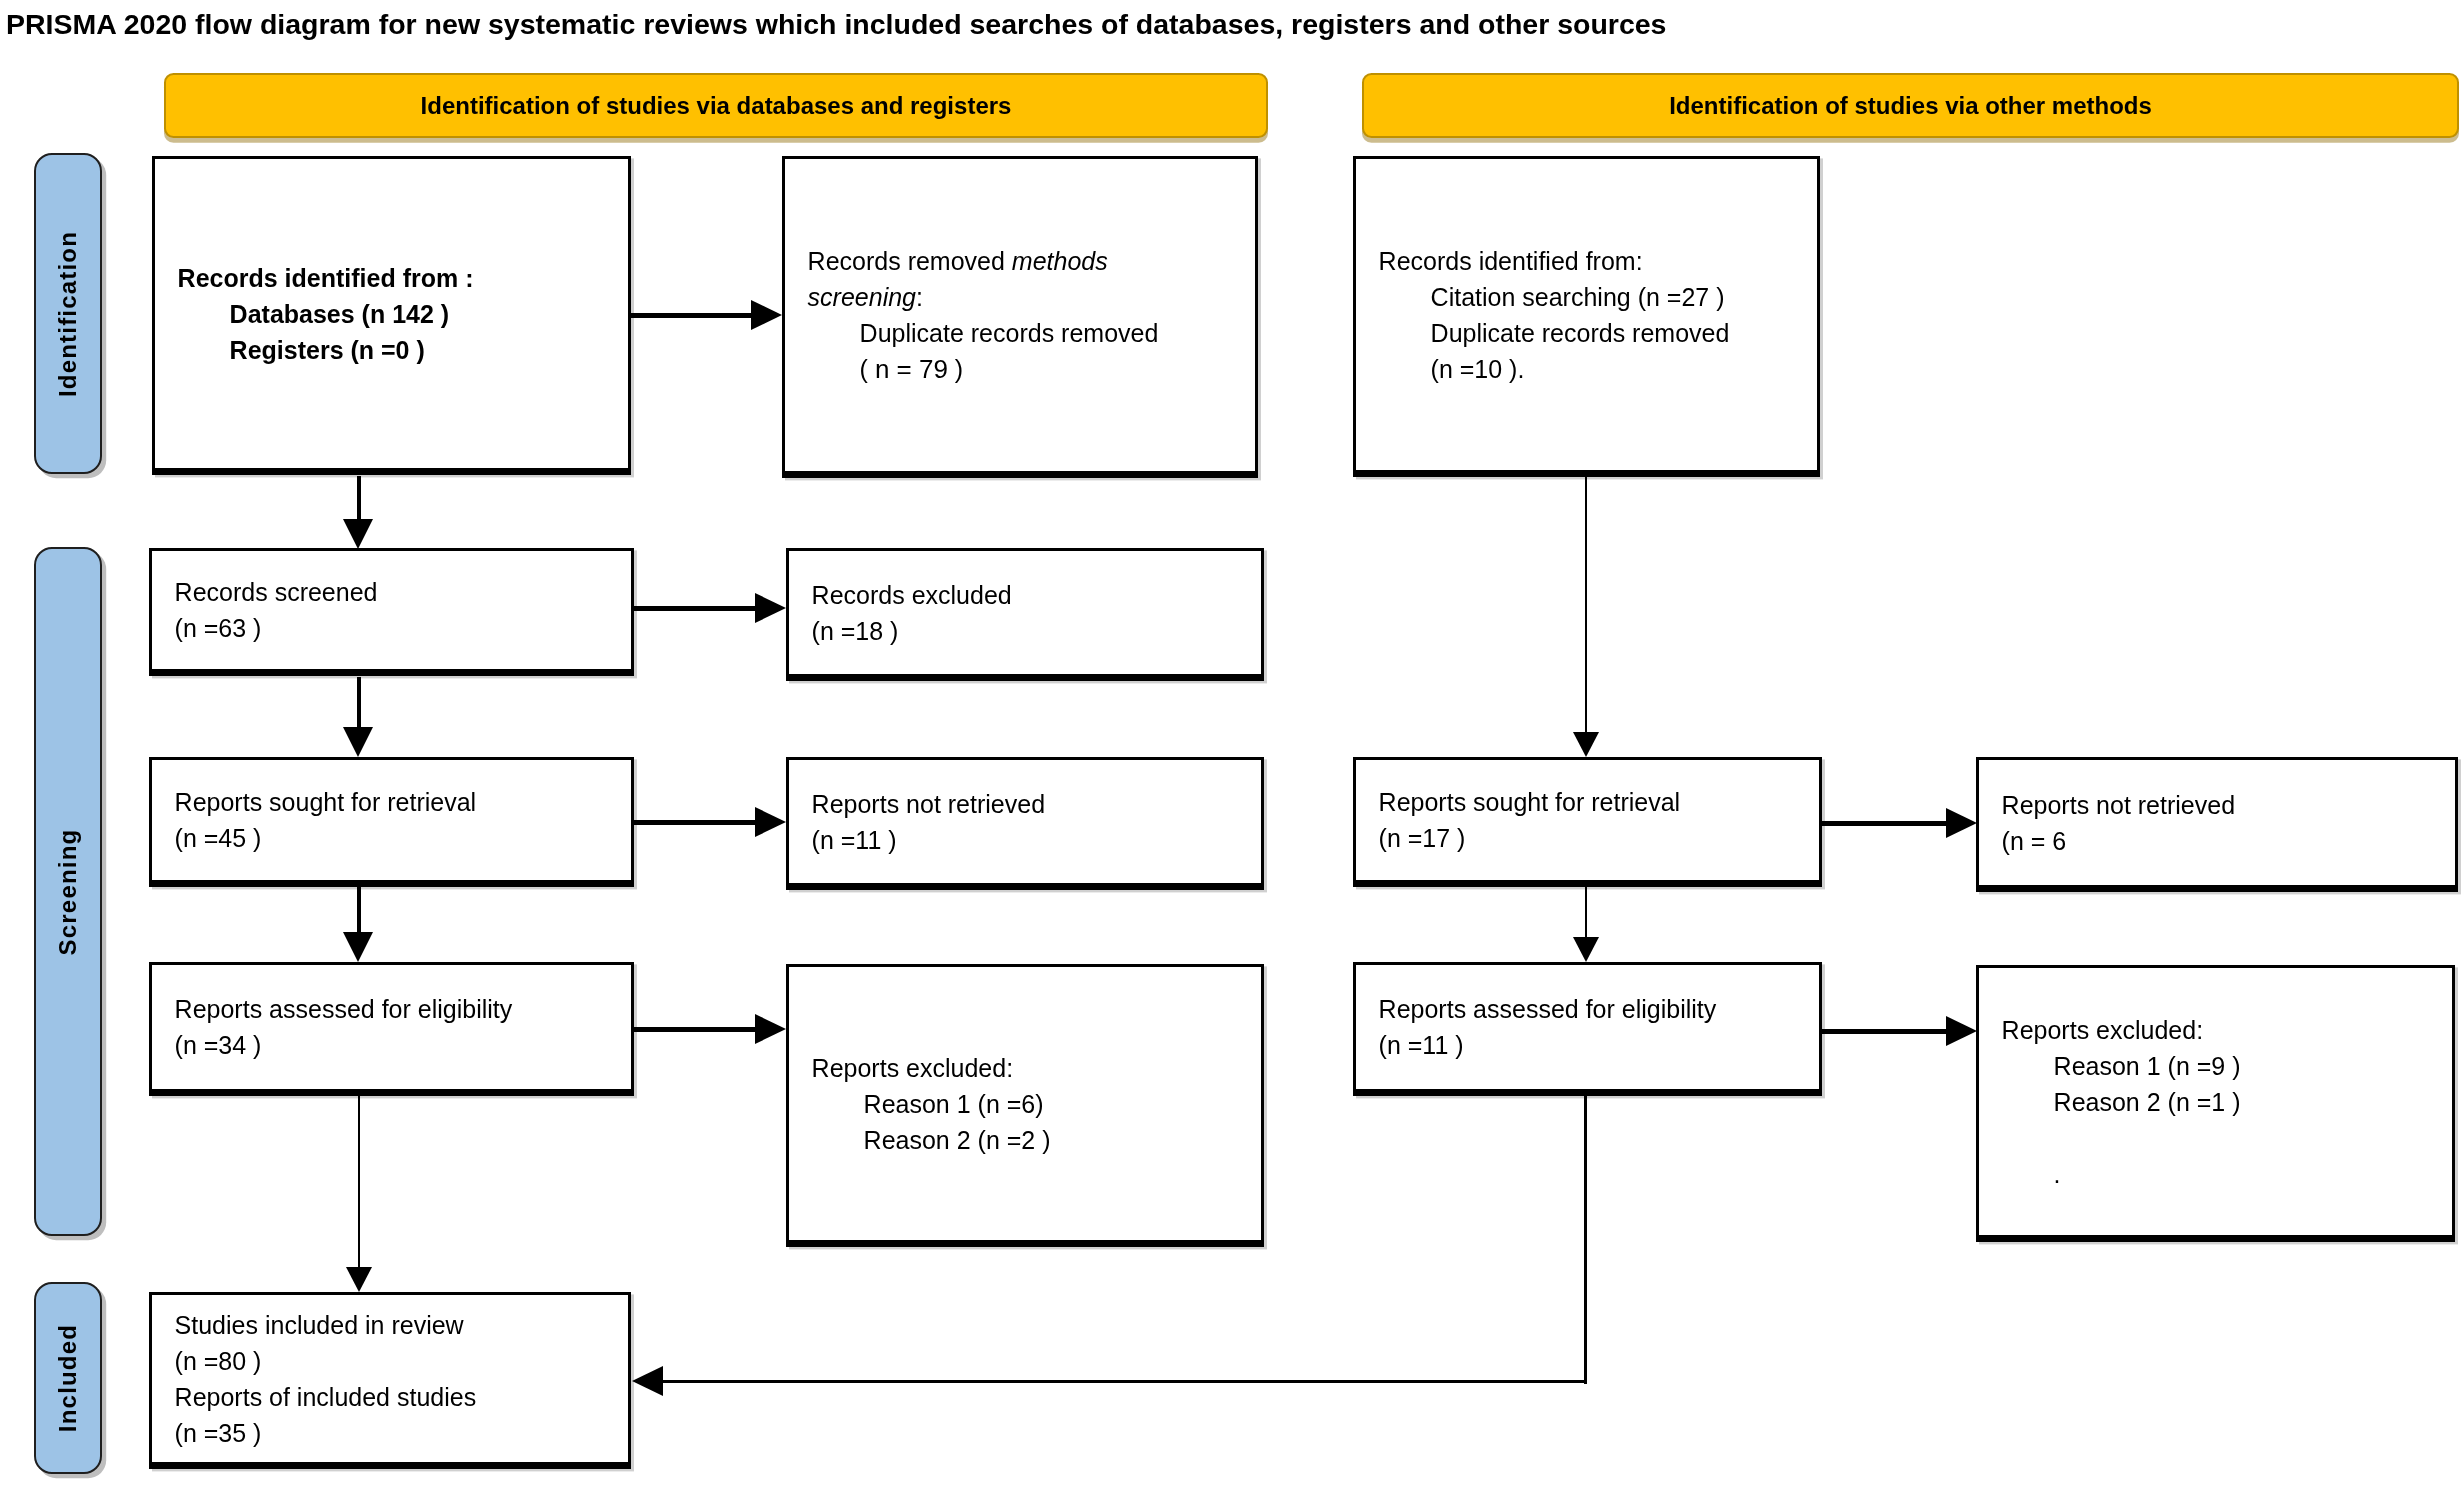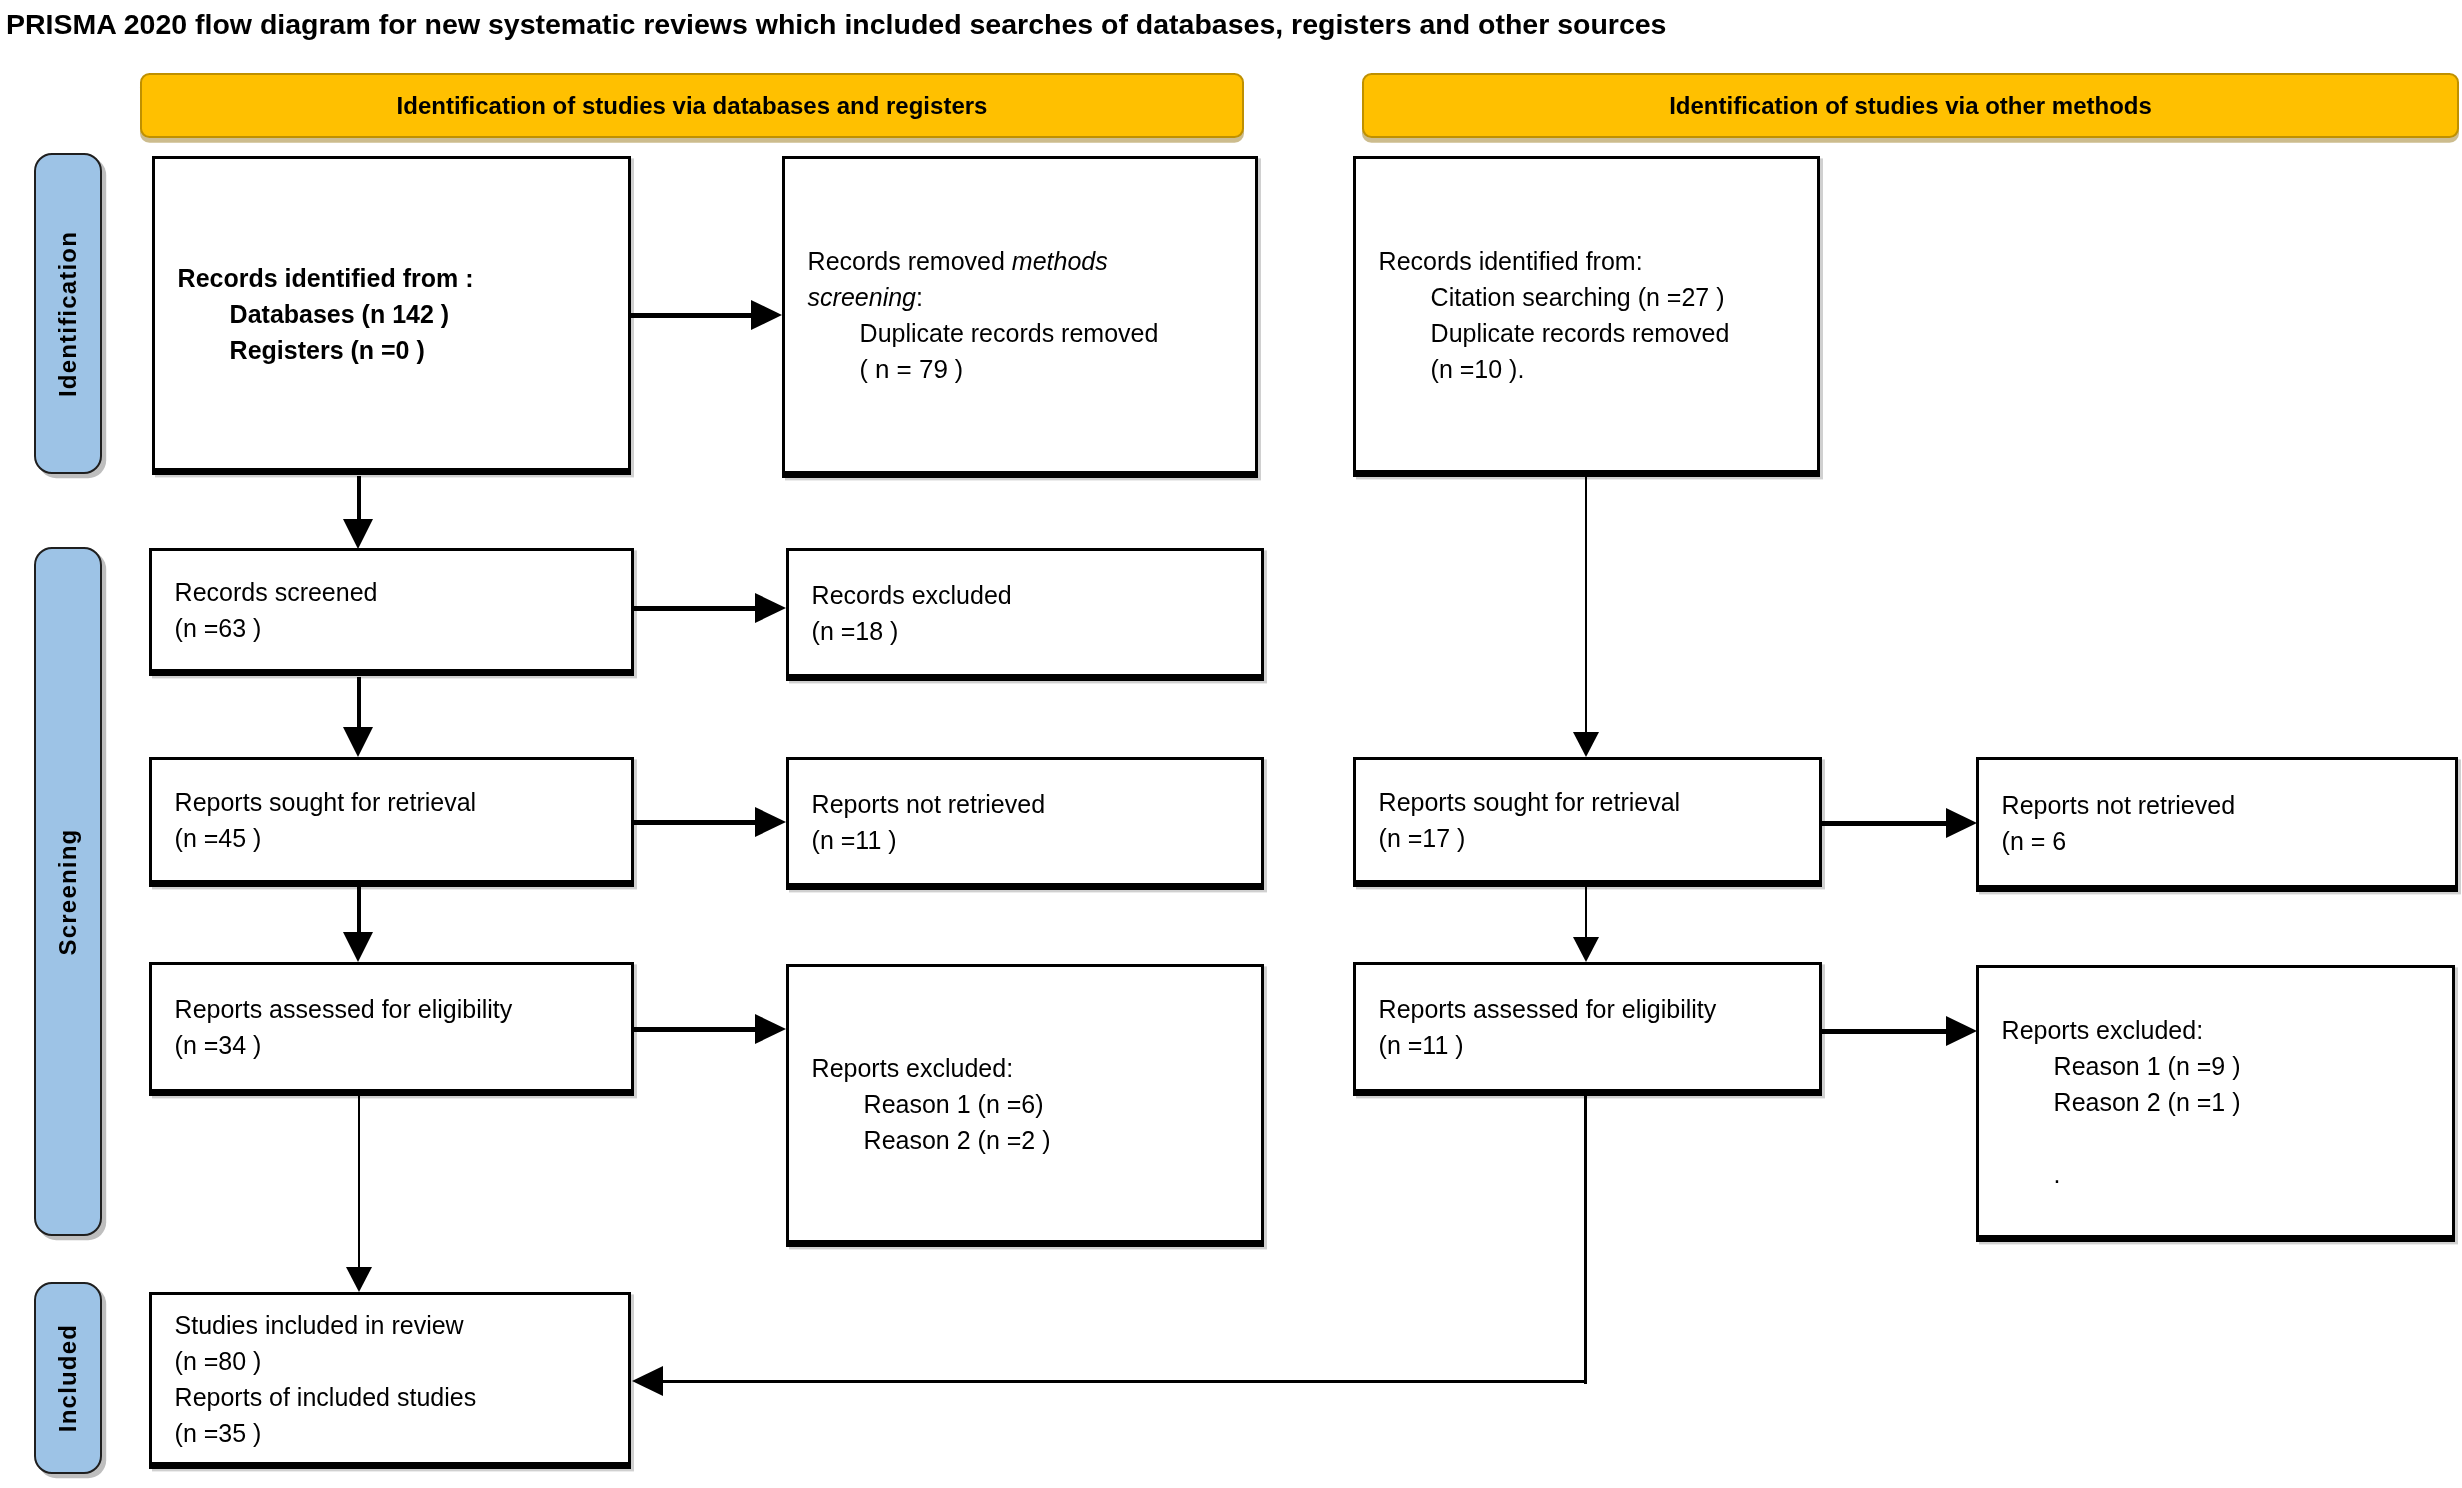--- a/index.html
+++ b/index.html
@@ -16,21 +16,21 @@
 
   .col-header{
     position:absolute;height:65px;box-sizing:border-box;
     background:var(--header-bg,#FFC000);
     border:2.4px solid var(--header-border,#BF9000);
     border-radius:9.5px;
     box-shadow:0 4.8px 0 rgba(141,106,5,0.45);
     display:flex;align-items:center;justify-content:center;
     font-size:24px;font-weight:bold;
   }
-  #hdr-left{left:140px;top:73px;width:1104px;}
+  #hdr-left{left:164px;top:73px;width:1104px;}
   #hdr-right{left:1362px;top:73px;width:1097px;}
 
   .side-label{
     position:absolute;left:34px;width:68px;box-sizing:border-box;
     background:var(--side-bg,#9DC3E6);
     border:2.4px solid var(--side-border,#1f1f1f);
     border-radius:18px;
     box-shadow:4.2px 4.2px 0 rgba(110,110,110,0.45);
     display:flex;align-items:center;justify-content:center;
   }

